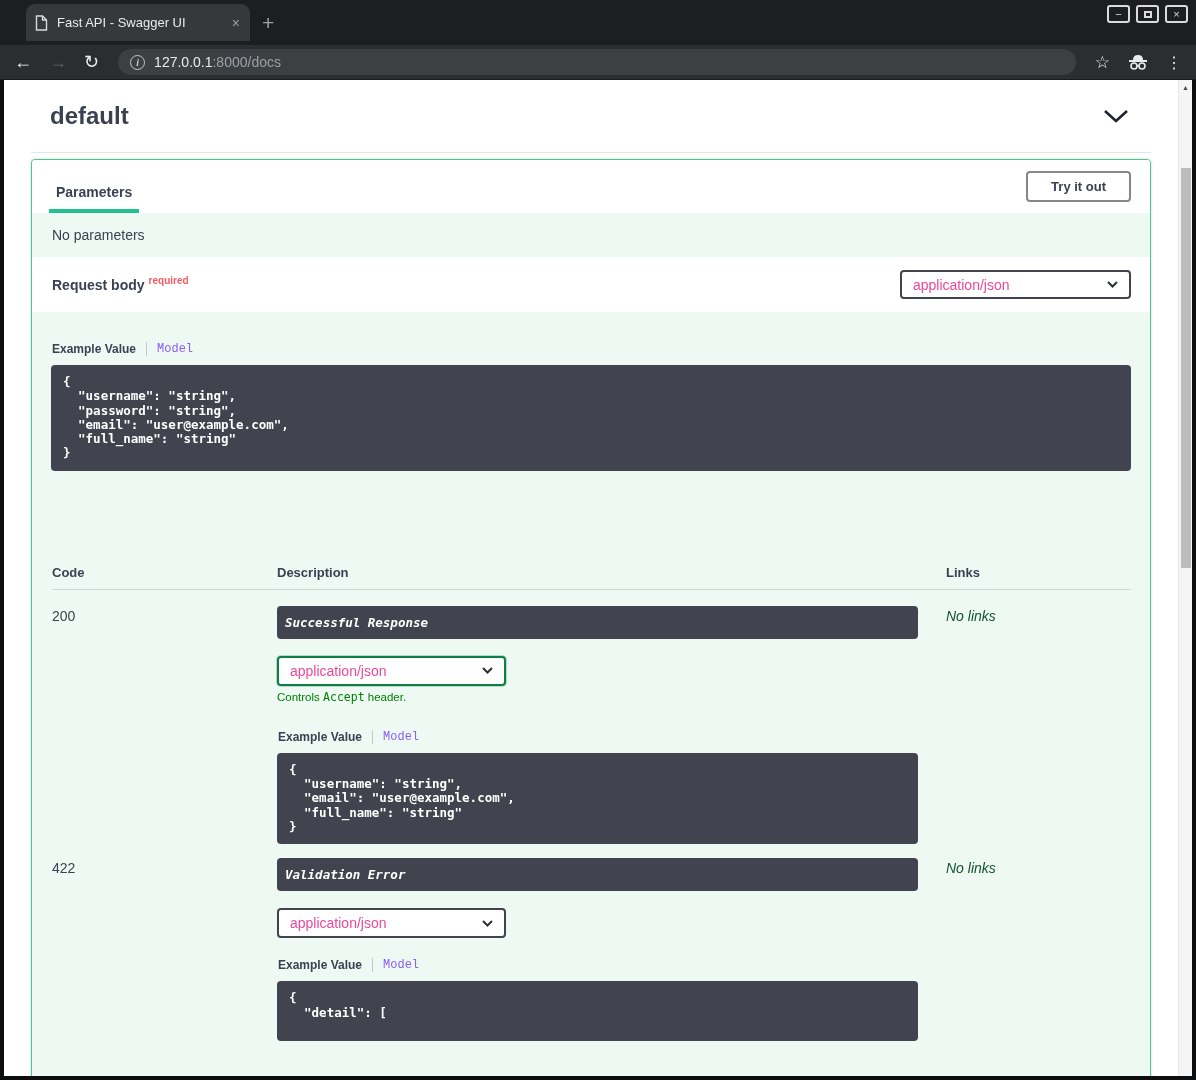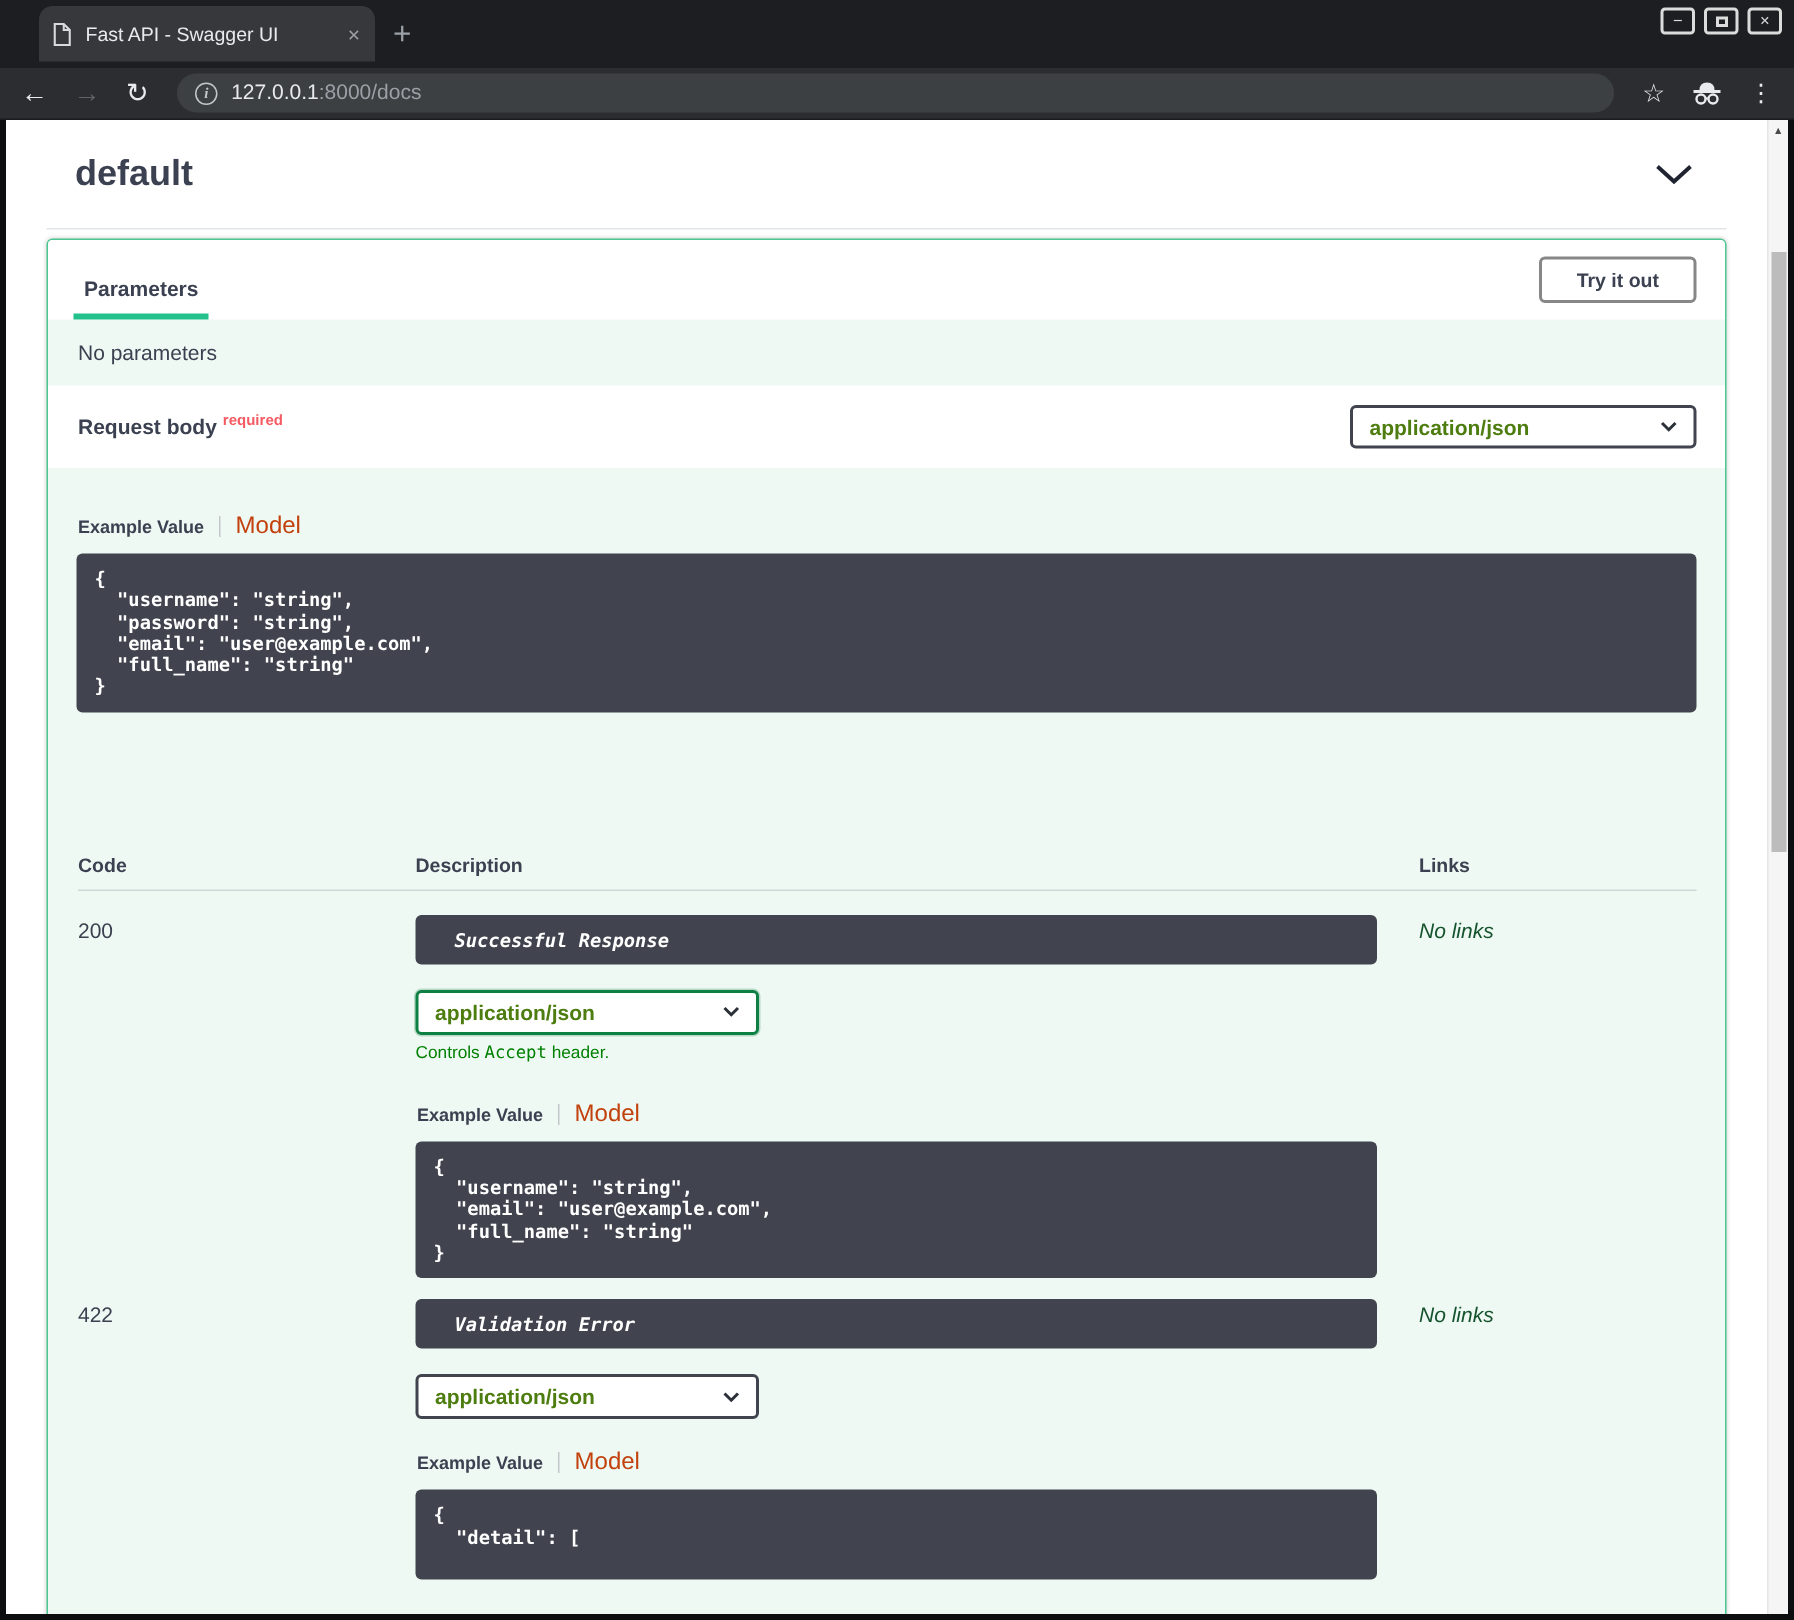--- a/index.html
+++ b/index.html
@@ -104,47 +104,47 @@
   }
   .no-params { padding:14px 20px; font-size:14px; color:#3b4151; }
 
   .reqbody-row { display:flex; justify-content:space-between; align-items:center; padding:13px 19px 13px 20px; }
   .reqbody-title { font-weight:bold; font-size:14px; color:#3b4151; }
   .required-sup { color:#f45b62; font-size:10px; margin-left:4px; font-weight:bold; }
 
   .select-box {
     display:flex; align-items:center; justify-content:space-between;
     width:231px; height:29px; border:2px solid #41444e; border-radius:4px;
-    background:#fff; padding:0 11px; font-weight:bold; font-size:14px; color:#4d7c0f;
+    background:#fff; padding:0 11px; font-weight:normal; font-size:14px; color:#ec4899;
   }
   .select-box.small { width:229px; height:30px; }
   .select-box.green { border-color:#0e8044; box-shadow:0 0 0 1px rgba(14,128,68,.25); }
 
   .example-area { padding:30px 19px 78px 19px; }
   .tabs-row { display:flex; align-items:center; margin-bottom:9px; margin-left:1px; }
   .tab-example { font-weight:bold; font-size:12px; color:#3b4151; padding-right:10px; border-right:1px solid #c3c7cb; }
-  .tab-model { font-size:16px; color:#c2410c; padding-left:10px; }
+  .tab-model { font-size:12px; color:#8b5cf6; padding-left:10px;font-family:Liberation Mono, monospace; }
 
   pre.codeblock {
     background:#41444e; border-radius:4px; margin:0; padding:10px 12px;
     color:#ffffff; font-family:"DejaVu Sans Mono", monospace; font-weight:bold;
     font-size:12.5px; line-height:14.3px; white-space:pre;
   }
 
   .responses-head { padding:17px 20px; font-weight:bold; font-size:14px; color:#3b4151; }
 
   .responses-table { padding:16px 19px 40px 20px; }
   .resp-grid { display:grid; grid-template-columns:225px 669px 1fr; }
   .resp-col-h { font-weight:bold; font-size:13px; color:#3b4151; padding-bottom:9px; }
   .resp-divider { grid-column:1 / -1; border:none; border-top:1px solid #cfd8d8; margin:0 0 16px 0; }
   .resp-code { font-size:14px; color:#3b4151; padding-top:2px; }
   .resp-desc { padding-right:28px; }
   .resp-links { font-size:14px; font-style:italic; color:#14532d; padding-top:2px; }
   .resp-block {
-    background:#41444e; border-radius:4px; color:#fff; padding:9px 26px;
+    background:#41444e; border-radius:4px; color:#fff; padding:9px 8px;
     font-family:"DejaVu Sans Mono", monospace; font-style:italic; font-weight:bold; font-size:12.5px;
   }
   .media-wrap { margin-top:17px; }
   .accept-note { margin-top:4px; font-size:11.5px; color:#008000; }
   .accept-note code { font-family:"DejaVu Sans Mono", monospace; font-size:11.5px; color:#008000; }
   .resp-tabs { margin-top:26px; }
   .resp-pre { margin-top:9px; }
   .row-422 { margin-top:14px; }
   .chev { display:inline-flex; }
 </style>

